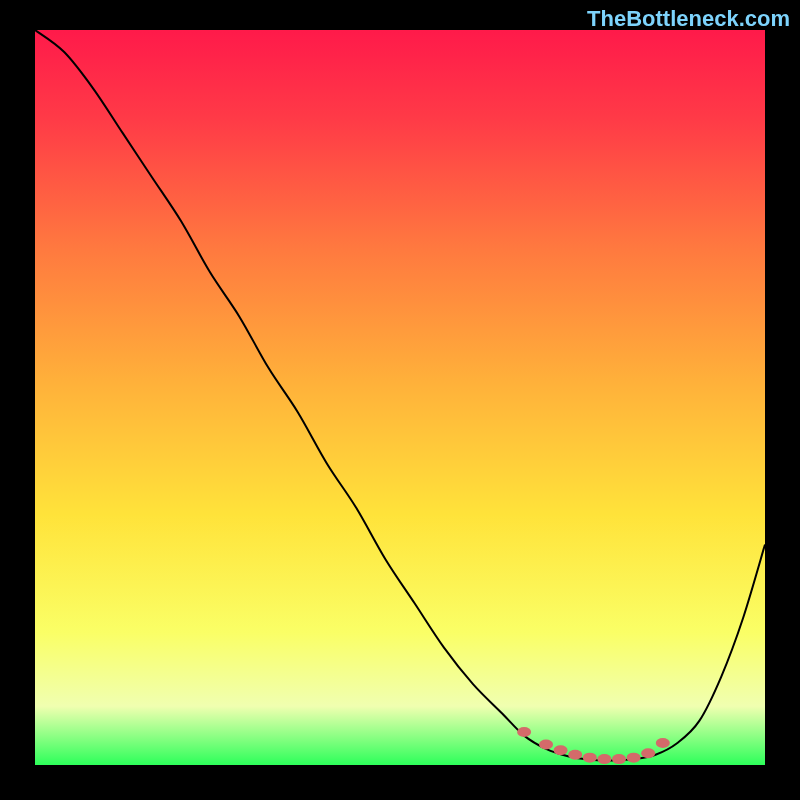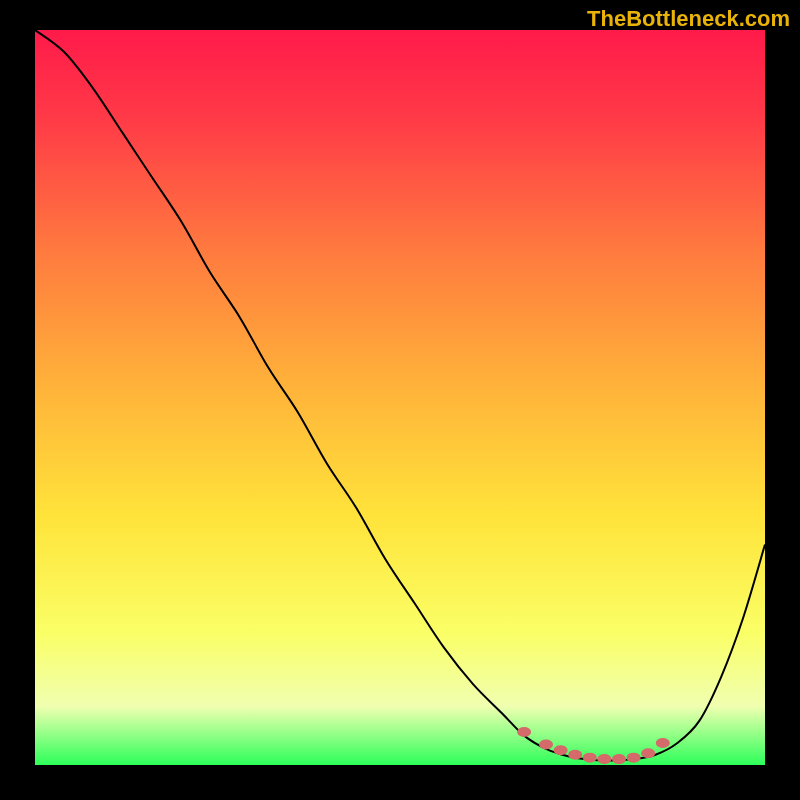--- a/index.html
+++ b/index.html
@@ -2,21 +2,21 @@
 <html><head>
 <meta charset="utf-8">
 <style>
   * { margin: 0; padding: 0; box-sizing: border-box; }
   html, body { width: 800px; height: 800px; background: #000; overflow: hidden; }
   .container { position: relative; width: 800px; height: 800px; background: #000; }
   .watermark {
     position: absolute;
     top: 6px;
     right: 10px;
-    color: #eab308;
+    color: #7dd3fc;
     font-family: Arial, sans-serif;
     font-size: 22px;
     font-weight: bold;
     z-index: 10;
   }
   .plot-area {
     position: absolute;
     left: 35px;
     top: 30px;
     width: 730px;

